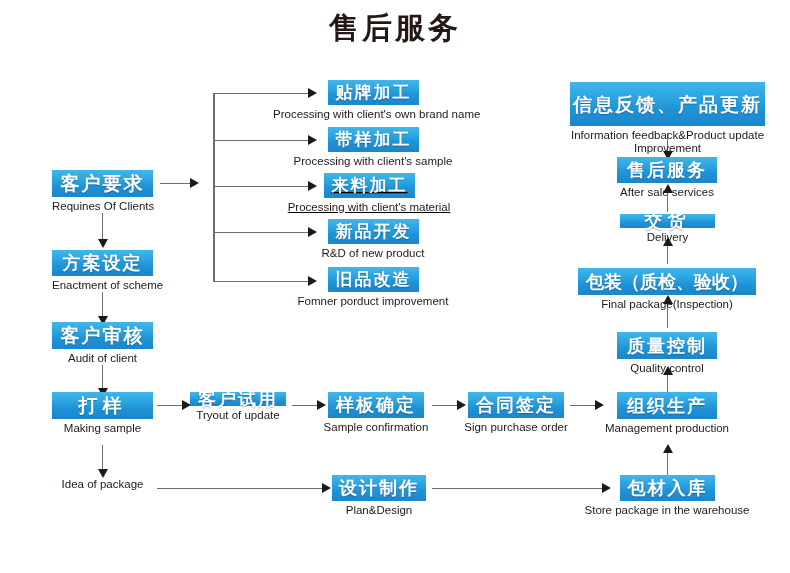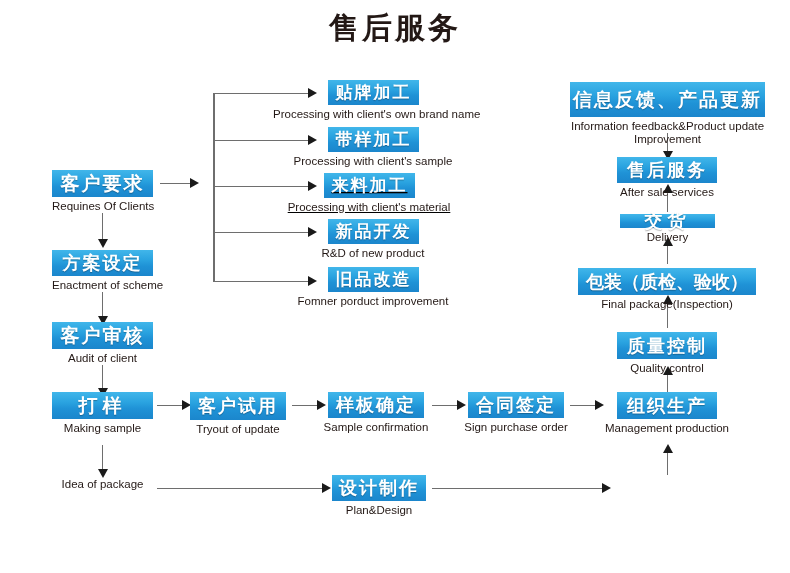--- a/index.html
+++ b/index.html
@@ -189,42 +189,46 @@
     <div class="box" style="height:25px;font-size:17px;">新品开发</div>
     <div class="caption" style="width:160px;margin-left:-35px;">R&amp;D of new product</div>
   </div>
 
   <div class="node" style="left:328px;top:267px;width:91px;">
     <div class="box" style="height:25px;font-size:17px;">旧品改造</div>
     <div class="caption" style="width:200px;margin-left:-55px;">Fomner porduct improvement</div>
   </div>
 
   <div class="node" style="left:190px;top:392px;width:96px;">
-    <div class="box" style="height:28px;font-size:18px;text-align:center;">客户试用</div>
+    <div class="box" style="height:14px;font-size:18px;text-align:center;">客户试用</div>
     <div class="caption" style="width:130px;margin-left:-17px;">Tryout of update</div>
   </div>
 
   <div class="node" style="left:328px;top:392px;width:96px;">
     <div class="box" style="height:26px;font-size:18px;">样板确定</div>
     <div class="caption" style="width:150px;margin-left:-27px;">Sample confirmation</div>
   </div>
 
   <div class="node" style="left:468px;top:392px;width:96px;">
     <div class="box" style="height:26px;font-size:18px;">合同签定</div>
     <div class="caption" style="width:150px;margin-left:-27px;">Sign purchase order</div>
   </div>
 
   <div class="node" style="left:332px;top:475px;width:94px;">
     <div class="box" style="height:26px;font-size:18px;">设计制作</div>
     <div class="caption">Plan&amp;Design</div>
   </div>
 
+  <div class="node" style="left:620px;top:475px;width:95px;">
+    <div class="box" style="height:26px;font-size:18px;">包材入库</div>
+    <div class="caption" style="width:200px;margin-left:-53px;">Store package in the warehouse</div>
+  </div>
 
   <div class="node" style="left:570px;top:82px;width:195px;">
-    <div class="box" style="height:35px;font-size:19px;">信息反馈、产品更新</div>
+    <div class="box" style="height:44px;font-size:19px;">信息反馈、产品更新</div>
     <div class="caption wrap" style="width:215px;margin-left:-10px;">Information feedback&amp;Product update Improvement</div>
   </div>
 
   <div class="node" style="left:617px;top:157px;width:100px;">
     <div class="box" style="height:26px;font-size:18px;">售后服务</div>
     <div class="caption" style="width:140px;margin-left:-20px;">After sale services</div>
   </div>
 
   <div class="node" style="left:620px;top:214px;width:95px;">
     <div class="box" style="height:14px;font-size:18px;letter-spacing:5px;">交货</div>

